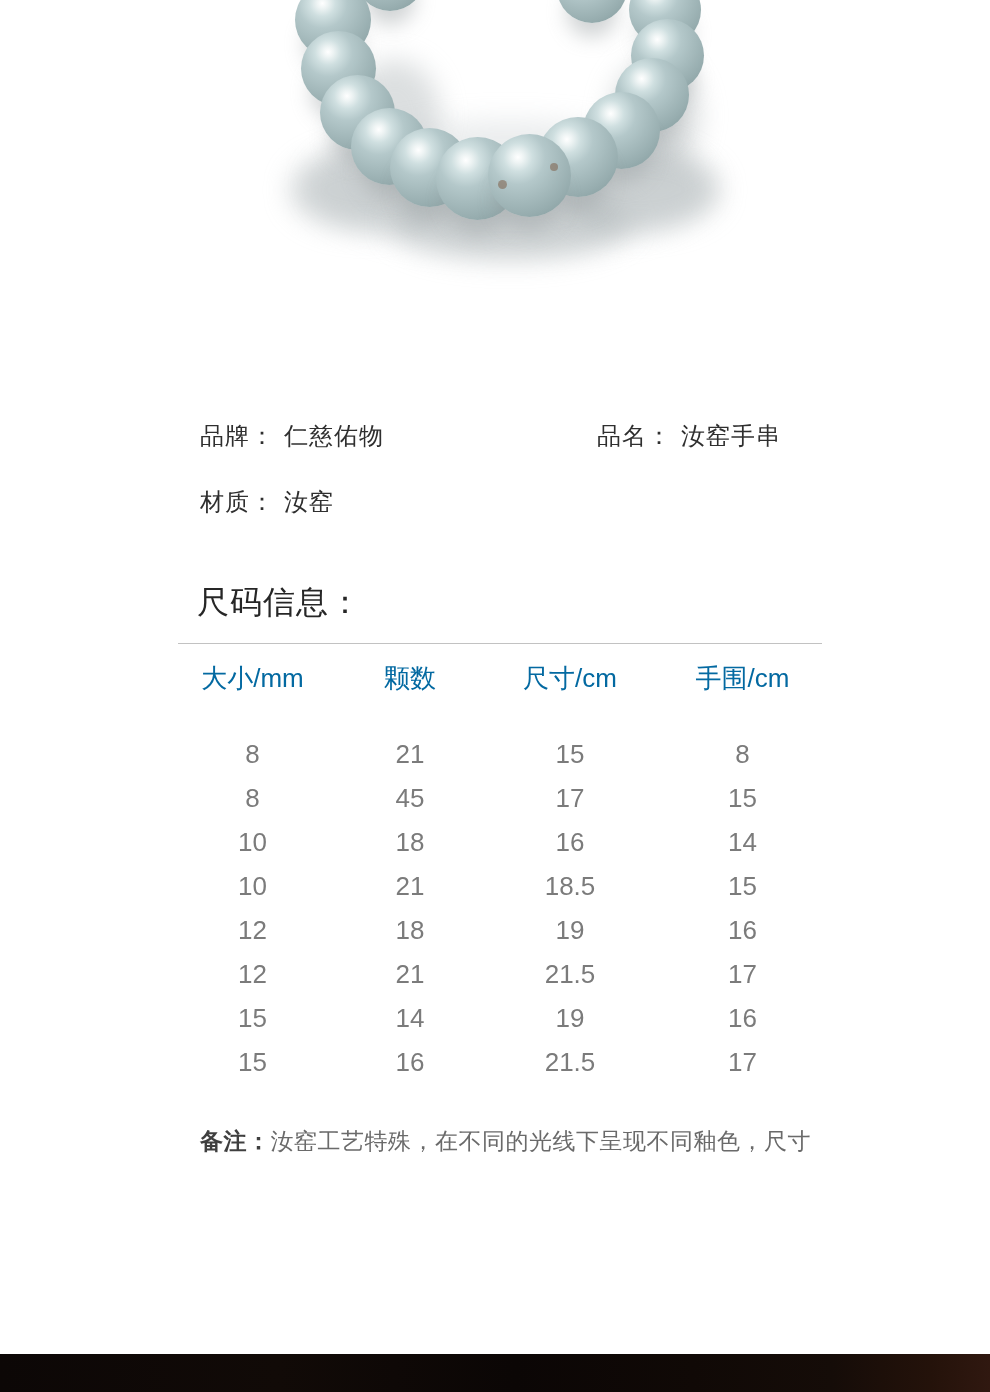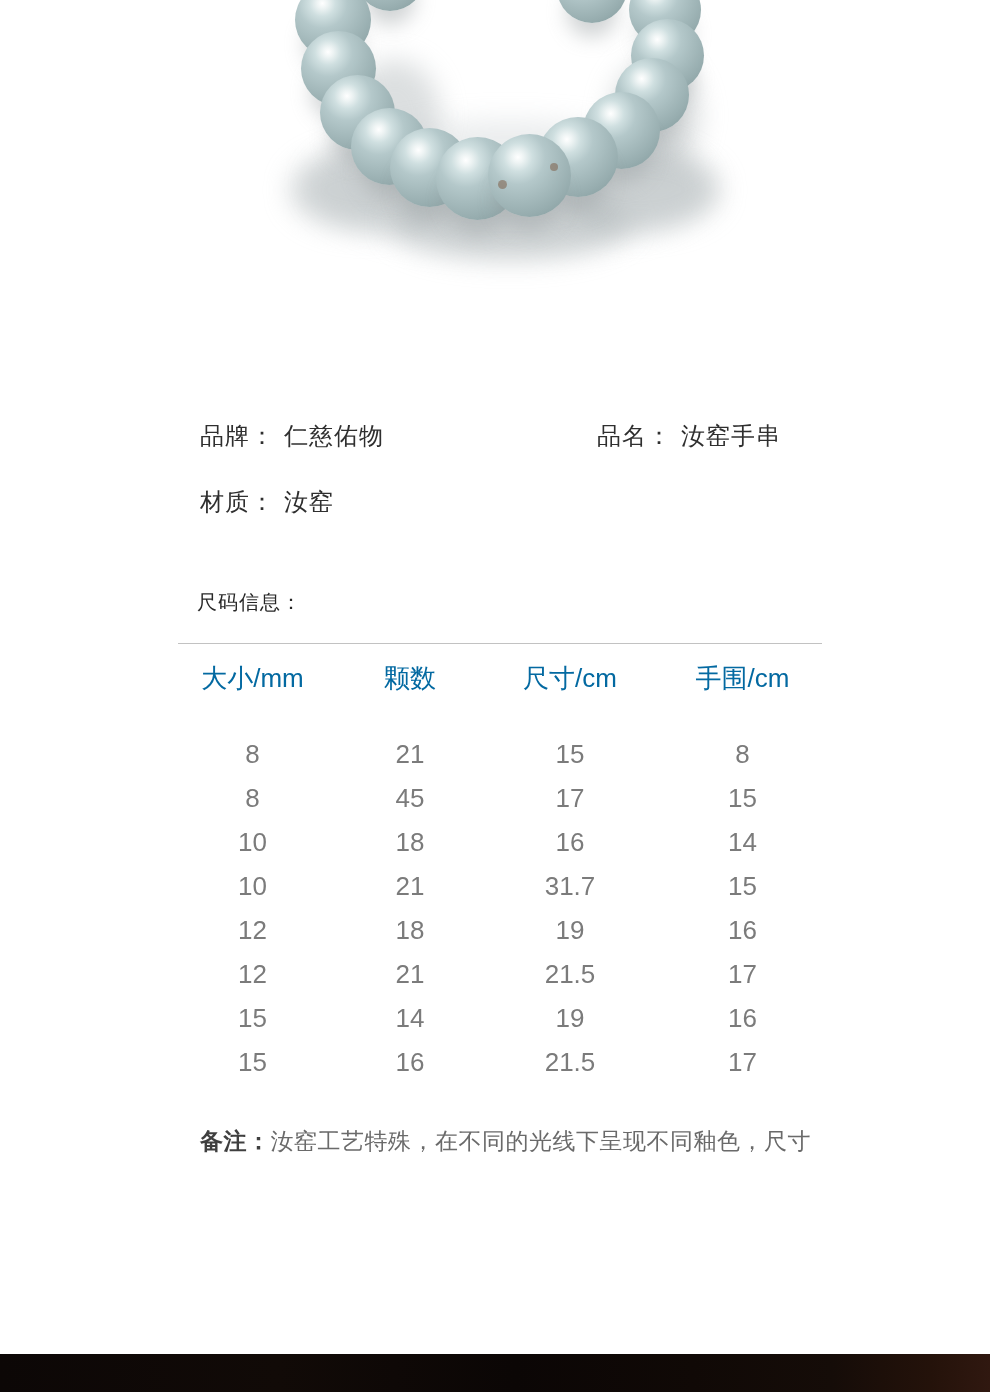--- a/index.html
+++ b/index.html
@@ -27,21 +27,21 @@
     display:grid;grid-template-columns:397px auto;row-gap:40px;
     font-family:"Liberation Serif","DejaVu Serif",serif;
     font-size:24px;line-height:26px;color:#2f2f2f;letter-spacing:1px;margin-top:16px;
   }
   .attr-item{white-space:nowrap;}
   .attr-item .val{margin-left:9px;}
   
   .size-title{
     position:absolute;left:197px;top:589px;
     font-family:"Liberation Serif","DejaVu Serif",serif;
-    font-size:20px;line-height:27px;color:#262626;letter-spacing:1px;
+    font-size:32px;line-height:27px;color:#262626;letter-spacing:1px;
   }
   .rule{position:absolute;left:178px;top:643px;width:644px;height:1px;background:#c2c2c2;}
   .size-table{position:absolute;left:180px;top:664px;width:660px;}
   .cols{display:grid;grid-template-columns:145px 170px 150px 195px;}
   .thead .tcell{font-size:26px;color:#0369a1;height:28px;line-height:28px;}
   .tbody{margin-top:40px;}
   .trow .tcell{font-size:26px;color:#7b7b7b;height:44px;line-height:44px;}
   .tcell{text-align:center;}
   
   .note{
@@ -124,21 +124,21 @@
         </div>
         <div class="trow cols">
           <div class="tcell">10</div>
           <div class="tcell">18</div>
           <div class="tcell">16</div>
           <div class="tcell">14</div>
         </div>
         <div class="trow cols">
           <div class="tcell">10</div>
           <div class="tcell">21</div>
-          <div class="tcell">31.7</div>
+          <div class="tcell">18.5</div>
           <div class="tcell">15</div>
         </div>
         <div class="trow cols">
           <div class="tcell">12</div>
           <div class="tcell">18</div>
           <div class="tcell">19</div>
           <div class="tcell">16</div>
         </div>
         <div class="trow cols">
           <div class="tcell">12</div>

